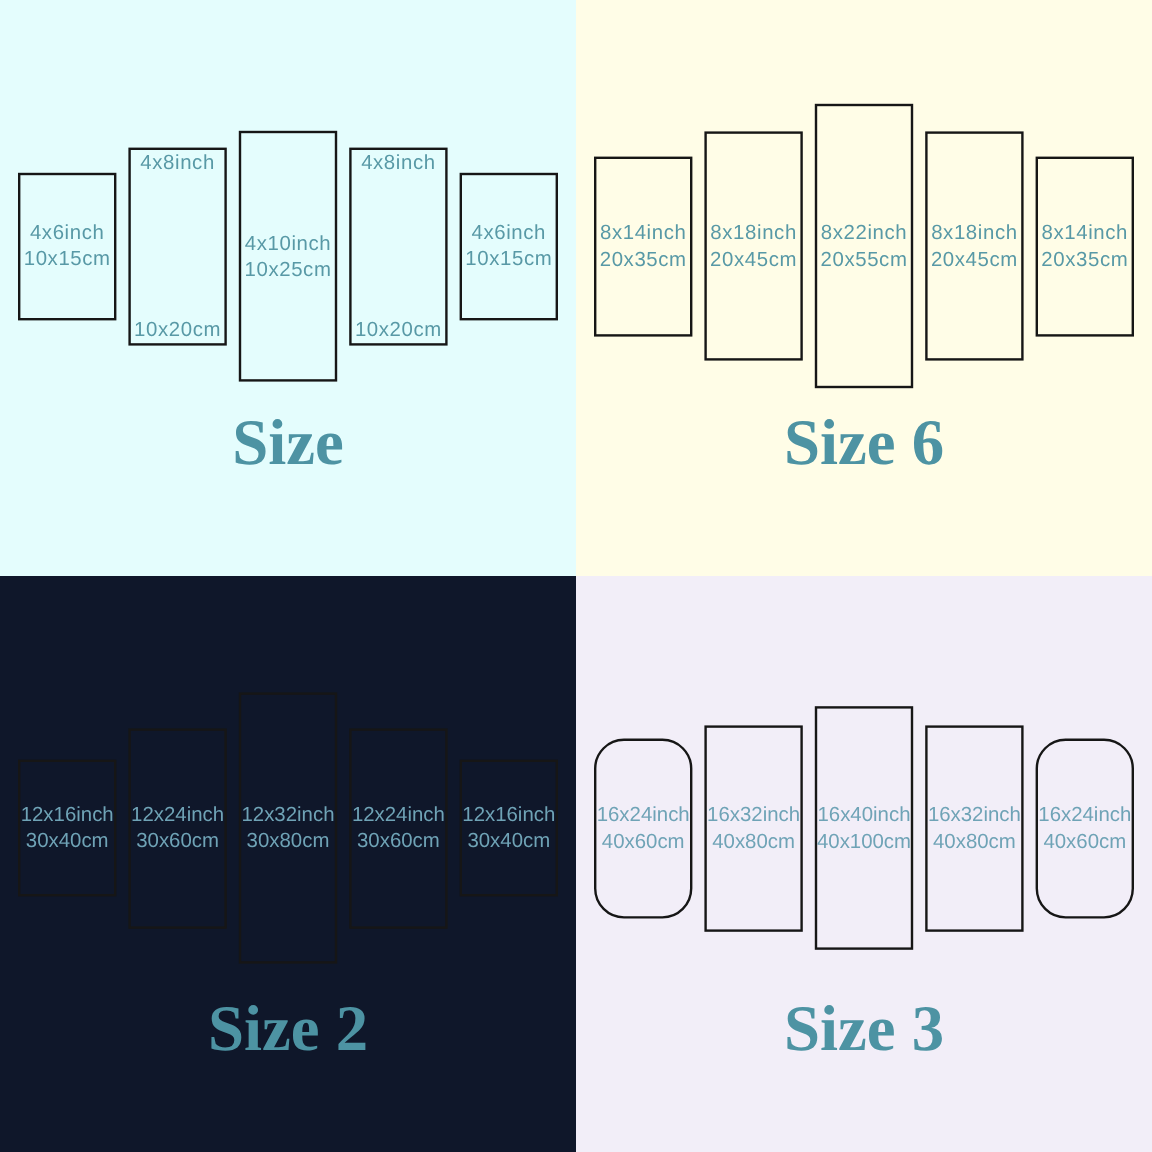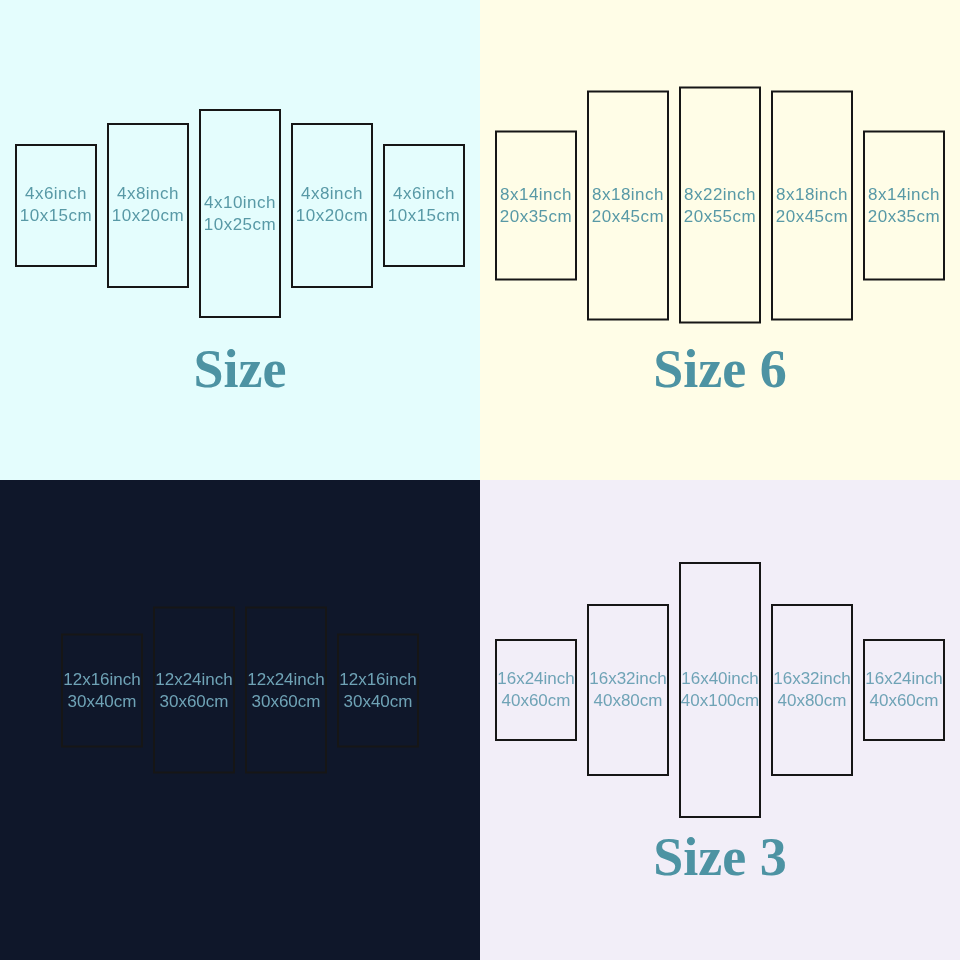--- a/index.html
+++ b/index.html
@@ -31,31 +31,31 @@
   .panel{
     width:82px;
     border:2px solid #161616;
     box-sizing:border-box;
     display:flex;flex-direction:column;
     align-items:center;justify-content:center;
     background:transparent;
     flex:0 0 auto;
   }
   .q0 .p0,.q0 .p4{height:123px;}
-  .q0 .p1,.q0 .p3{height:165px;}
+  .q0 .p1,.q0 .p3{height:165px;justify-content:space-between;}
   .q0 .p2{height:209px;margin-top:17px;}
   .q1 .p0,.q1 .p4{height:150px;}
-  .q1 .p1,.q1 .p3{height:230px;}
+  .q1 .p1,.q1 .p3{height:191px;}
   .q1 .p2{height:237px;}
   .q2 .p0,.q2 .p4{height:114px;}
   .q2 .p1,.q2 .p3{height:167px;}
   .q2 .p2{height:226px;}
-  .q3 .p0,.q3 .p4{height:102px;}
+  .q3 .p0,.q3 .p4{height:150px;border-radius:25px;}
   .q3 .p1,.q3 .p3{height:172px;}
-  .q3 .p2{height:256px;}
+  .q3 .p2{height:203px;}
 
   .panel-line{
     display:block;
     font-size:17px;line-height:22px;
     white-space:nowrap;
     text-align:center;
   }
   .q0 .panel-line,.q1 .panel-line{color:#5899a6;letter-spacing:0.5px;}
   .q2 .panel-line,.q3 .panel-line{color:#6fa3b6;letter-spacing:0px;}
 
@@ -132,29 +132,34 @@
   <div class="quadrant q2">
     <div class="panels">
       <div class="panel p0">
         <span class="panel-line">12x16inch</span>
         <span class="panel-line">30x40cm</span>
       </div>
       <div class="panel p1">
         <span class="panel-line">12x24inch</span>
         <span class="panel-line">30x60cm</span>
       </div>
+      <div class="panel p2">
+        <span class="panel-line">12x32inch</span>
+        <span class="panel-line">30x80cm</span>
+      </div>
       <div class="panel p3">
         <span class="panel-line">12x24inch</span>
         <span class="panel-line">30x60cm</span>
       </div>
       <div class="panel p4">
         <span class="panel-line">12x16inch</span>
         <span class="panel-line">30x40cm</span>
       </div>
     </div>
+    <div class="q-title">Size 2</div>
   </div>
 
   <div class="quadrant q3">
     <div class="panels">
       <div class="panel p0">
         <span class="panel-line">16x24inch</span>
         <span class="panel-line">40x60cm</span>
       </div>
       <div class="panel p1">
         <span class="panel-line">16x32inch</span>

